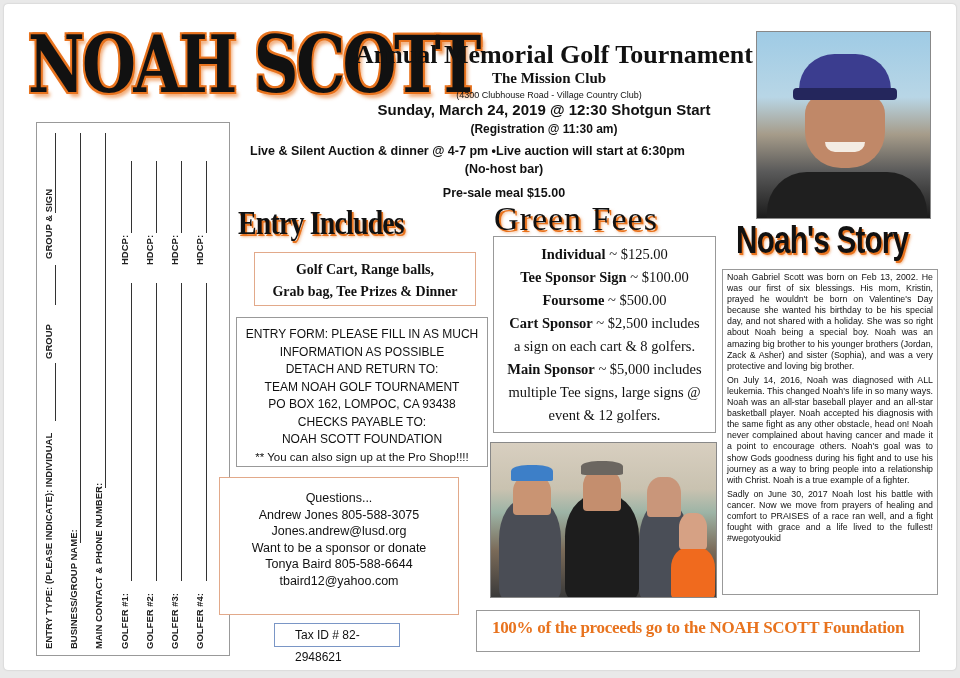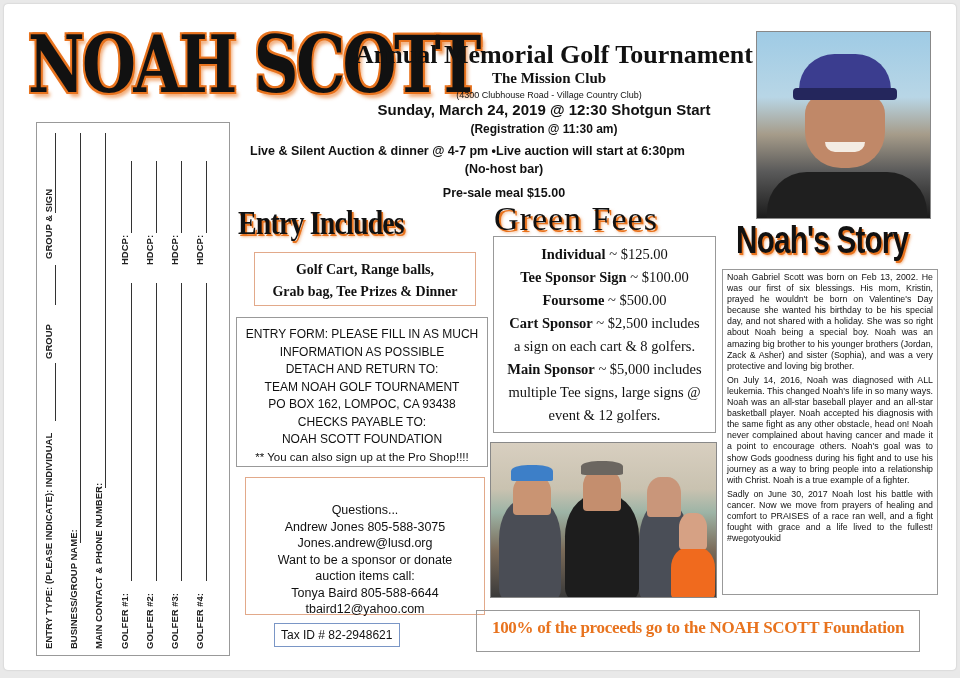--- a/index.html
+++ b/index.html
@@ -40,22 +40,22 @@
   .h-green { left: 490px; top: 196px; font-size: 34px; font-weight: normal; color: #111; letter-spacing: 1px; text-shadow: 2px 2px 0 #e8731e, 3px 3px 3px rgba(232,115,30,0.5); white-space: nowrap; }
   .h-story { left: 732px; top: 215px; font-size: 38px; font-weight: bold; color: #111; letter-spacing: -1px; text-shadow: 2px 2px 0 #e8731e, 3px 3px 3px rgba(232,115,30,0.5); transform: scaleX(0.78); transform-origin: left top; white-space: nowrap; }
 
   
   .box { border: 1px solid #999; background: #fff; }
   .box-orange { border: 1px solid #e2a98a; background: #fff; }
 
   .includes { left: 250px; top: 248px; width: 222px; height: 54px; padding-top: 6px; font-size: 14px; font-weight: bold; line-height: 22px; }
   .entryform { left: 232px; top: 313px; width: 252px; height: 150px; padding-top: 8px; font-size: 12px; line-height: 17.5px; }
   .entryform .bold { font-weight: normal; font-size: 11.5px; }
-  .questions { left: 241px; top: 473px; width: 240px; height: 138px; padding-top: 24px; font-size: 12.5px; line-height: 16.5px; }
-  .taxid { left: 270px; top: 619px; width: 126px; height: 24px; border: 1px solid #7a96c6; font-size: 12px; line-height: 22px; padding-left: 6px; }
+  .questions { left: 215px; top: 473px; width: 240px; height: 138px; padding-top: 12px; font-size: 12.5px; line-height: 16.5px; }
+  .taxid { left: 270px; top: 619px; width: 126px; height: 24px; border: 1px solid #7a96c6; font-size: 12px; line-height: 22px; padding-left: 20px; }
 
   .fees { left: 489px; top: 232px; width: 223px; height: 197px; padding-top: 6px; font-size: 14.5px; line-height: 23px; }
   .fees b { font-weight: bold; text-align: center; }
 
   .photo-bottom { left: 486px; top: 438px; width: 227px; height: 156px; border: 1px solid #888; overflow: hidden;
     background: linear-gradient(180deg, #d8cfc0 0%, #c9c2b0 30%, #9db4a6 45%, #7a6a58 70%, #3a3a3a 100%); }
   .kid { position: absolute; border-radius: 40% 40% 10% 10%; }
 
   .story { left: 718px; top: 265px; width: 216px; height: 326px; padding: 2px 4px; font-size: 8.8px; line-height: 11.1px; text-align: justify; }
   .story p { margin-bottom: 3px; }
@@ -154,21 +154,20 @@
     <div>CHECKS PAYABLE TO:</div>
     <div>NOAH SCOTT FOUNDATION</div>
     <div class="bold">** You can also sign up at the Pro Shop!!!!</div>
   </div>
 
   <div class="abs box-orange questions sans center">
     <div>Questions...</div>
     <div>Andrew Jones 805-588-3075</div>
     <div>Jones.andrew@lusd.org</div>
     <div>Want to be a sponsor or donate</div>
-    <div>auction items call:</div>
     <div>Tonya Baird 805-588-6644</div>
     <div>tbaird12@yahoo.com</div>
   </div>
 
   <div class="abs taxid sans">Tax ID # 82-2948621</div>
 
   <div class="abs h-green serif">Green Fees</div>
   <div class="abs box fees serif center">
     <div><b>Individual</b><span> ~ $125.00</span></div>
     <div><b>Tee Sponsor Sign</b><span> ~ $100.00</span></div>

